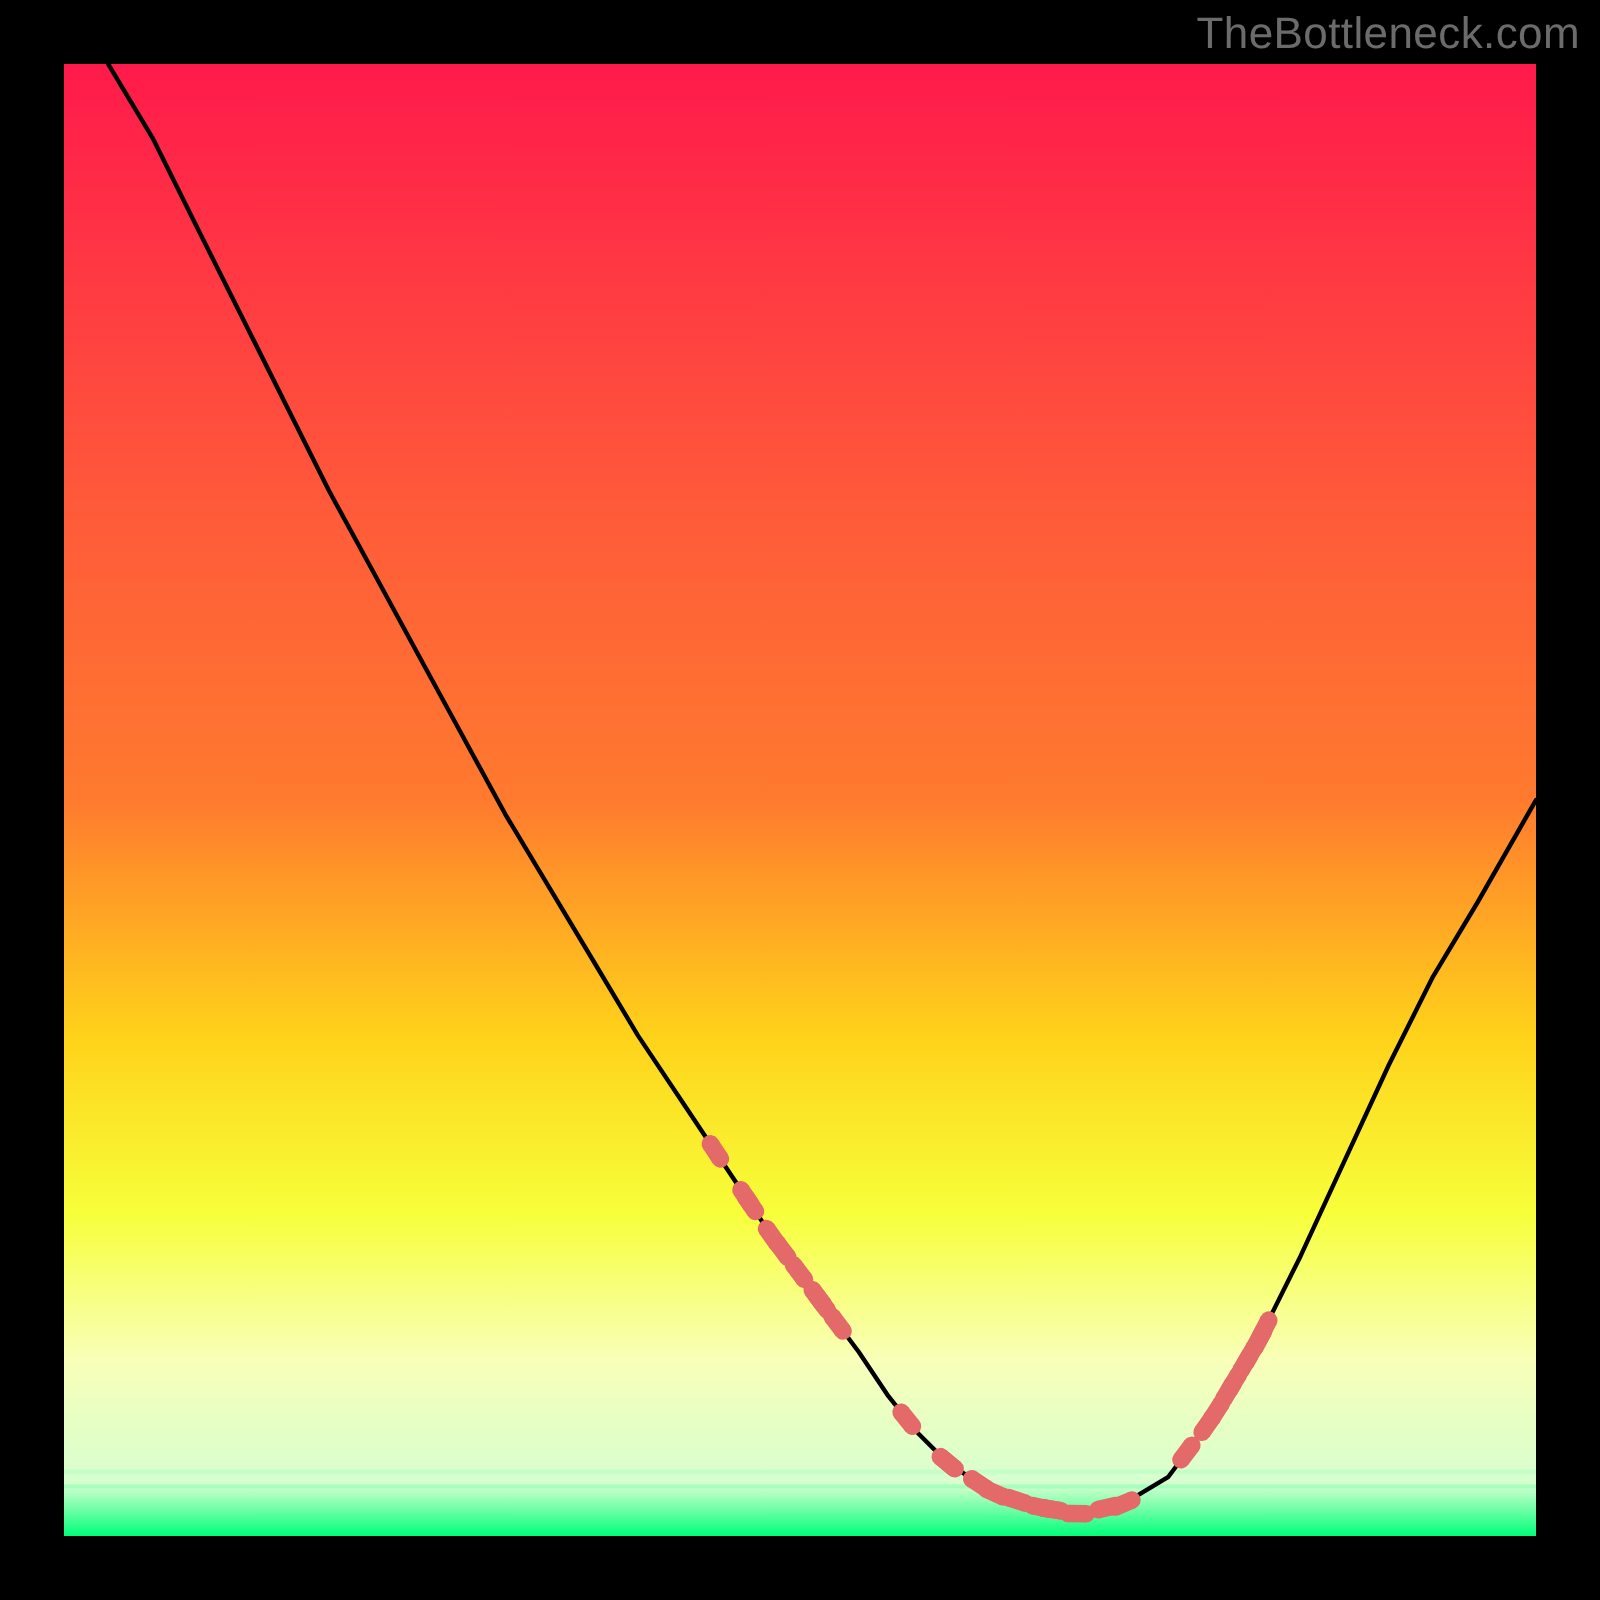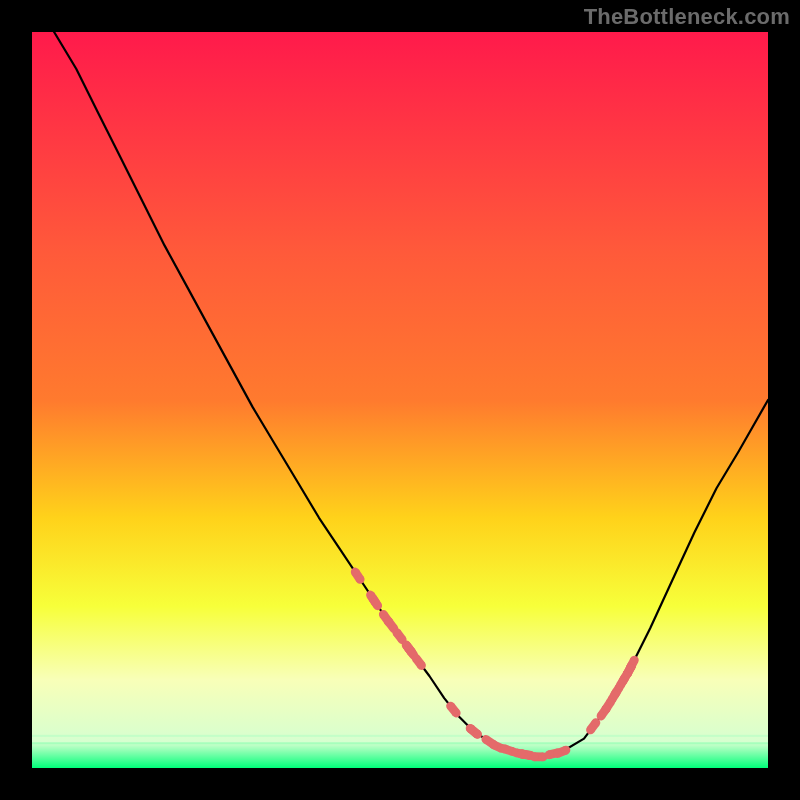--- a/index.html
+++ b/index.html
@@ -25,21 +25,21 @@
     width: 736px;
     height: 736px;
     overflow: hidden;
   }
   .watermark {
     position: absolute;
     top: 4px;
     right: 10px;
     font-family: Arial, Helvetica, sans-serif;
     font-size: 22px;
-    font-weight: 700;
+    font-weight: 400;
     color: #6b6b6b;
     letter-spacing: 0.2px;
     text-align: right;
   }
   svg { display: block; }
 </style>
 </head>
 <body>
 <div class="frame">
   <div class="plot">

